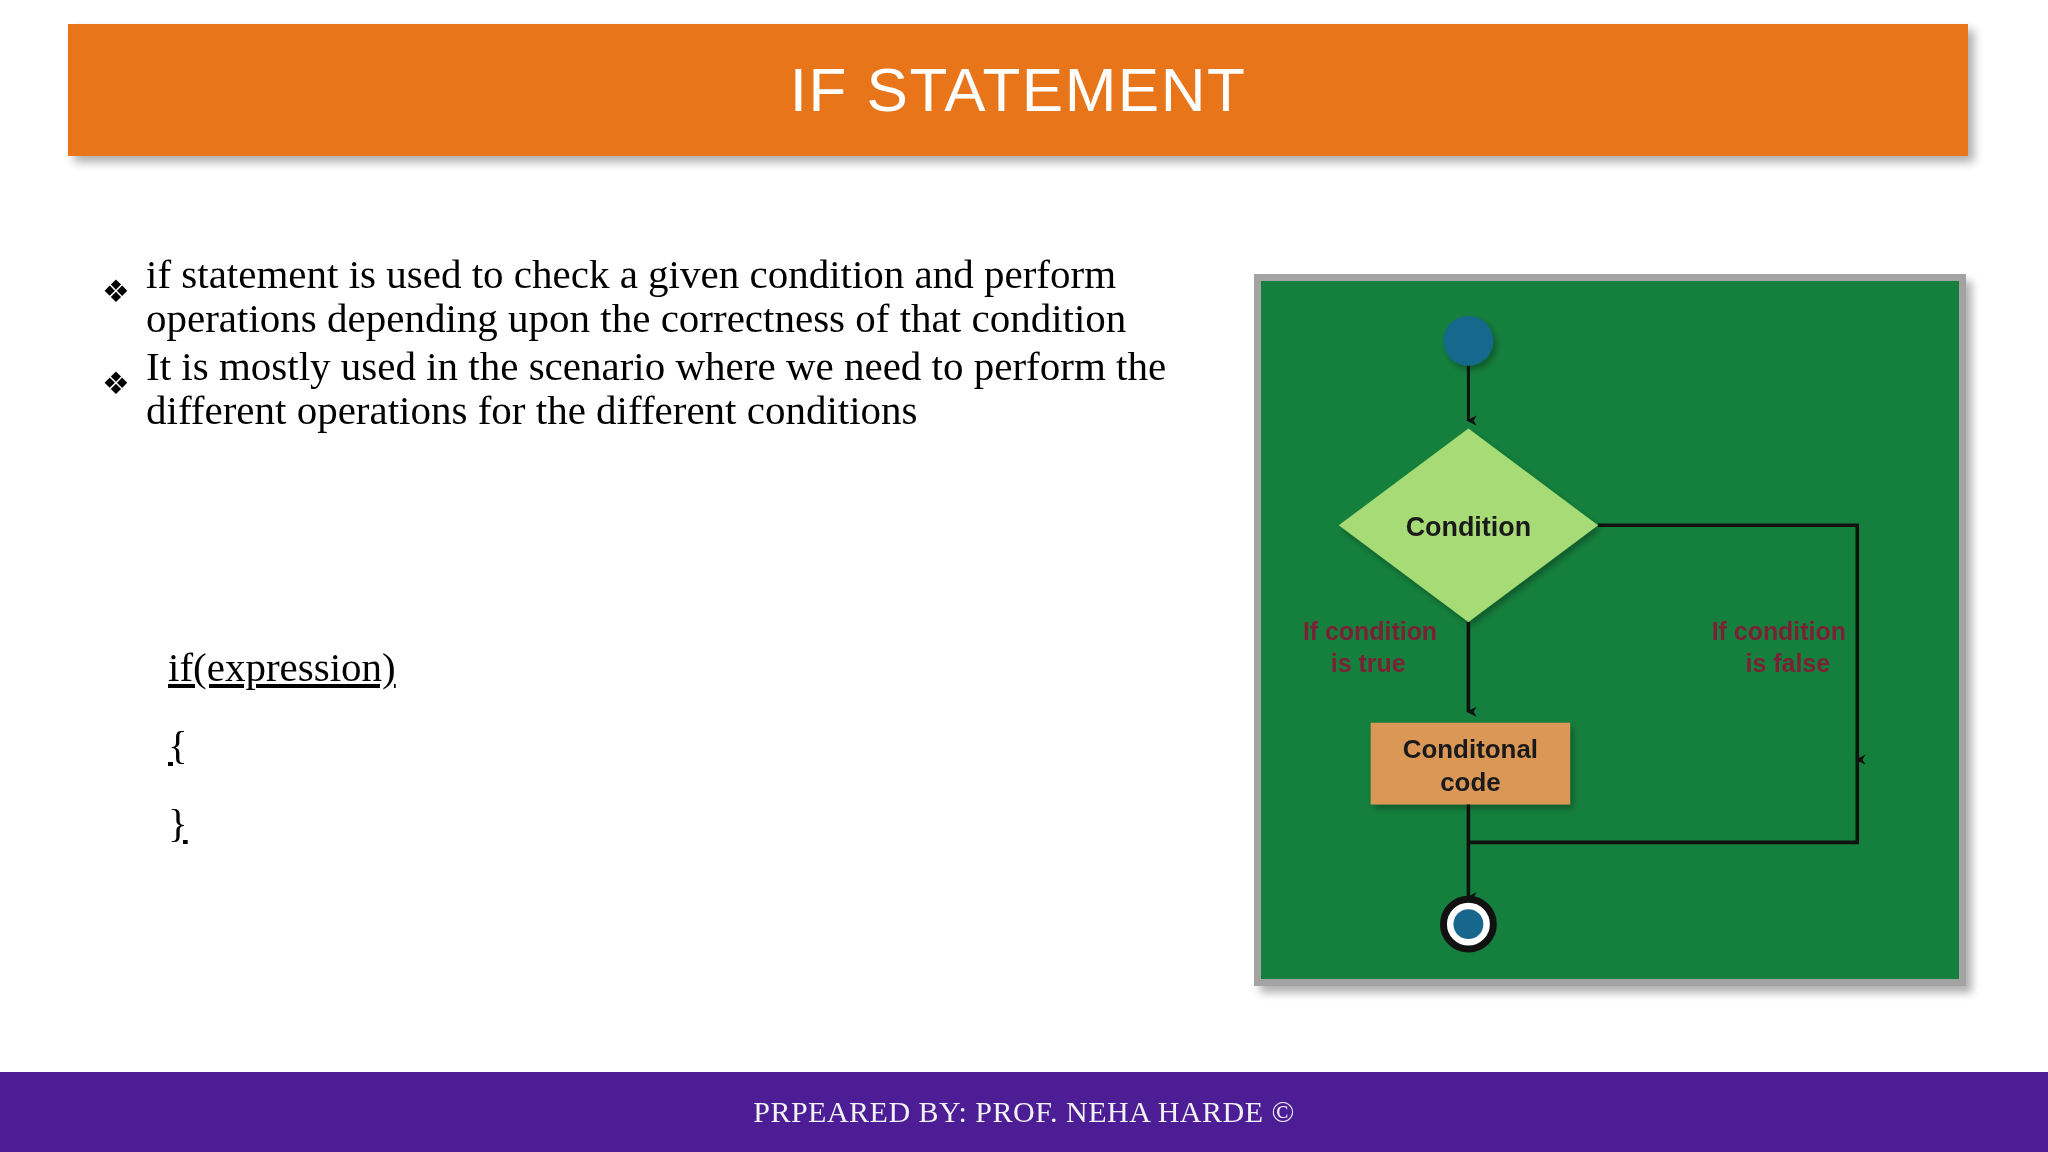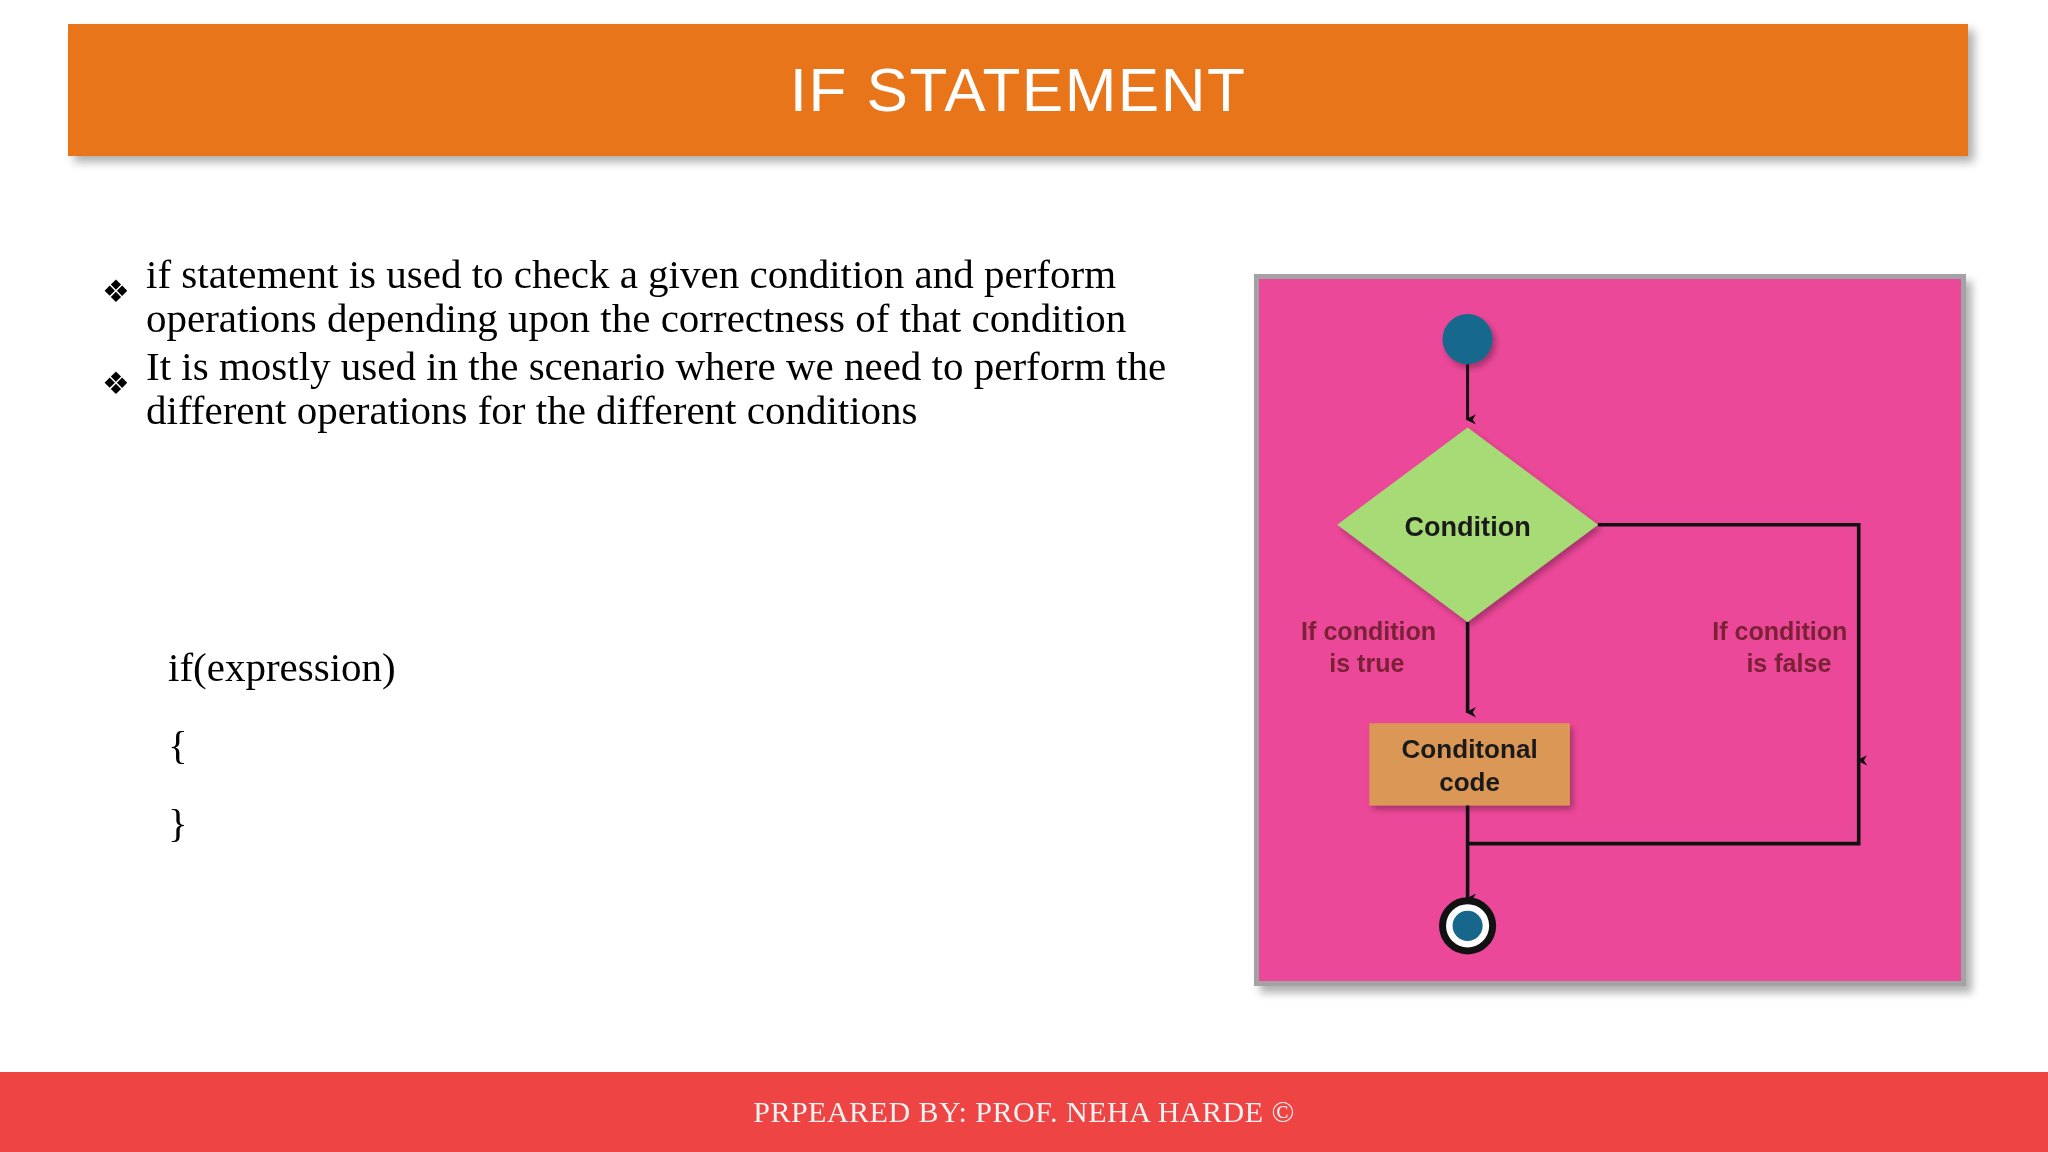--- a/index.html
+++ b/index.html
@@ -79,32 +79,32 @@
     font-size: 41px;
     line-height: 62px;
     color: #FF0000;
   }
   .code-line {
     font-size: 41px;
     line-height: 78px;
     color: #000000;
     white-space: pre;
   }
-  .code-indent-1 { padding-left: 72px; }
+  .code-indent-1 { padding-left: 72px; text-decoration: underline; }
   .code-indent-2 { padding-left: 132px; }
 
   
   .diagram-frame {
     position: absolute;
     left: 1254px;
     top: 274px;
     width: 712px;
     height: 712px;
-    background: #ec4899;
-    border: 5px solid #a3a3a3;
+    background: #15803d;
+    border: 7px solid #a3a3a3;
     box-shadow: 6px 7px 8px rgba(0,0,0,0.30);
     box-sizing: border-box;
   }
   .diagram-frame svg {
     display: block;
     width: 100%;
     height: 100%;
   }
   .node-label-dark {
     font-family: "Liberation Sans", "DejaVu Sans", sans-serif;
@@ -117,21 +117,21 @@
     fill: #7B2135;
   }
 
   
   .footer-bar {
     position: absolute;
     left: 0;
     bottom: 0;
     width: 2048px;
     height: 80px;
-    background: #ef4444;
+    background: #4c1d95;
     display: flex;
     align-items: center;
     justify-content: center;
   }
   .footer-text {
     font-family: "Liberation Serif", "DejaVu Serif", serif;
     font-size: 30px;
     letter-spacing: 0.5px;
     color: #F2F2F2;
     white-space: nowrap;

